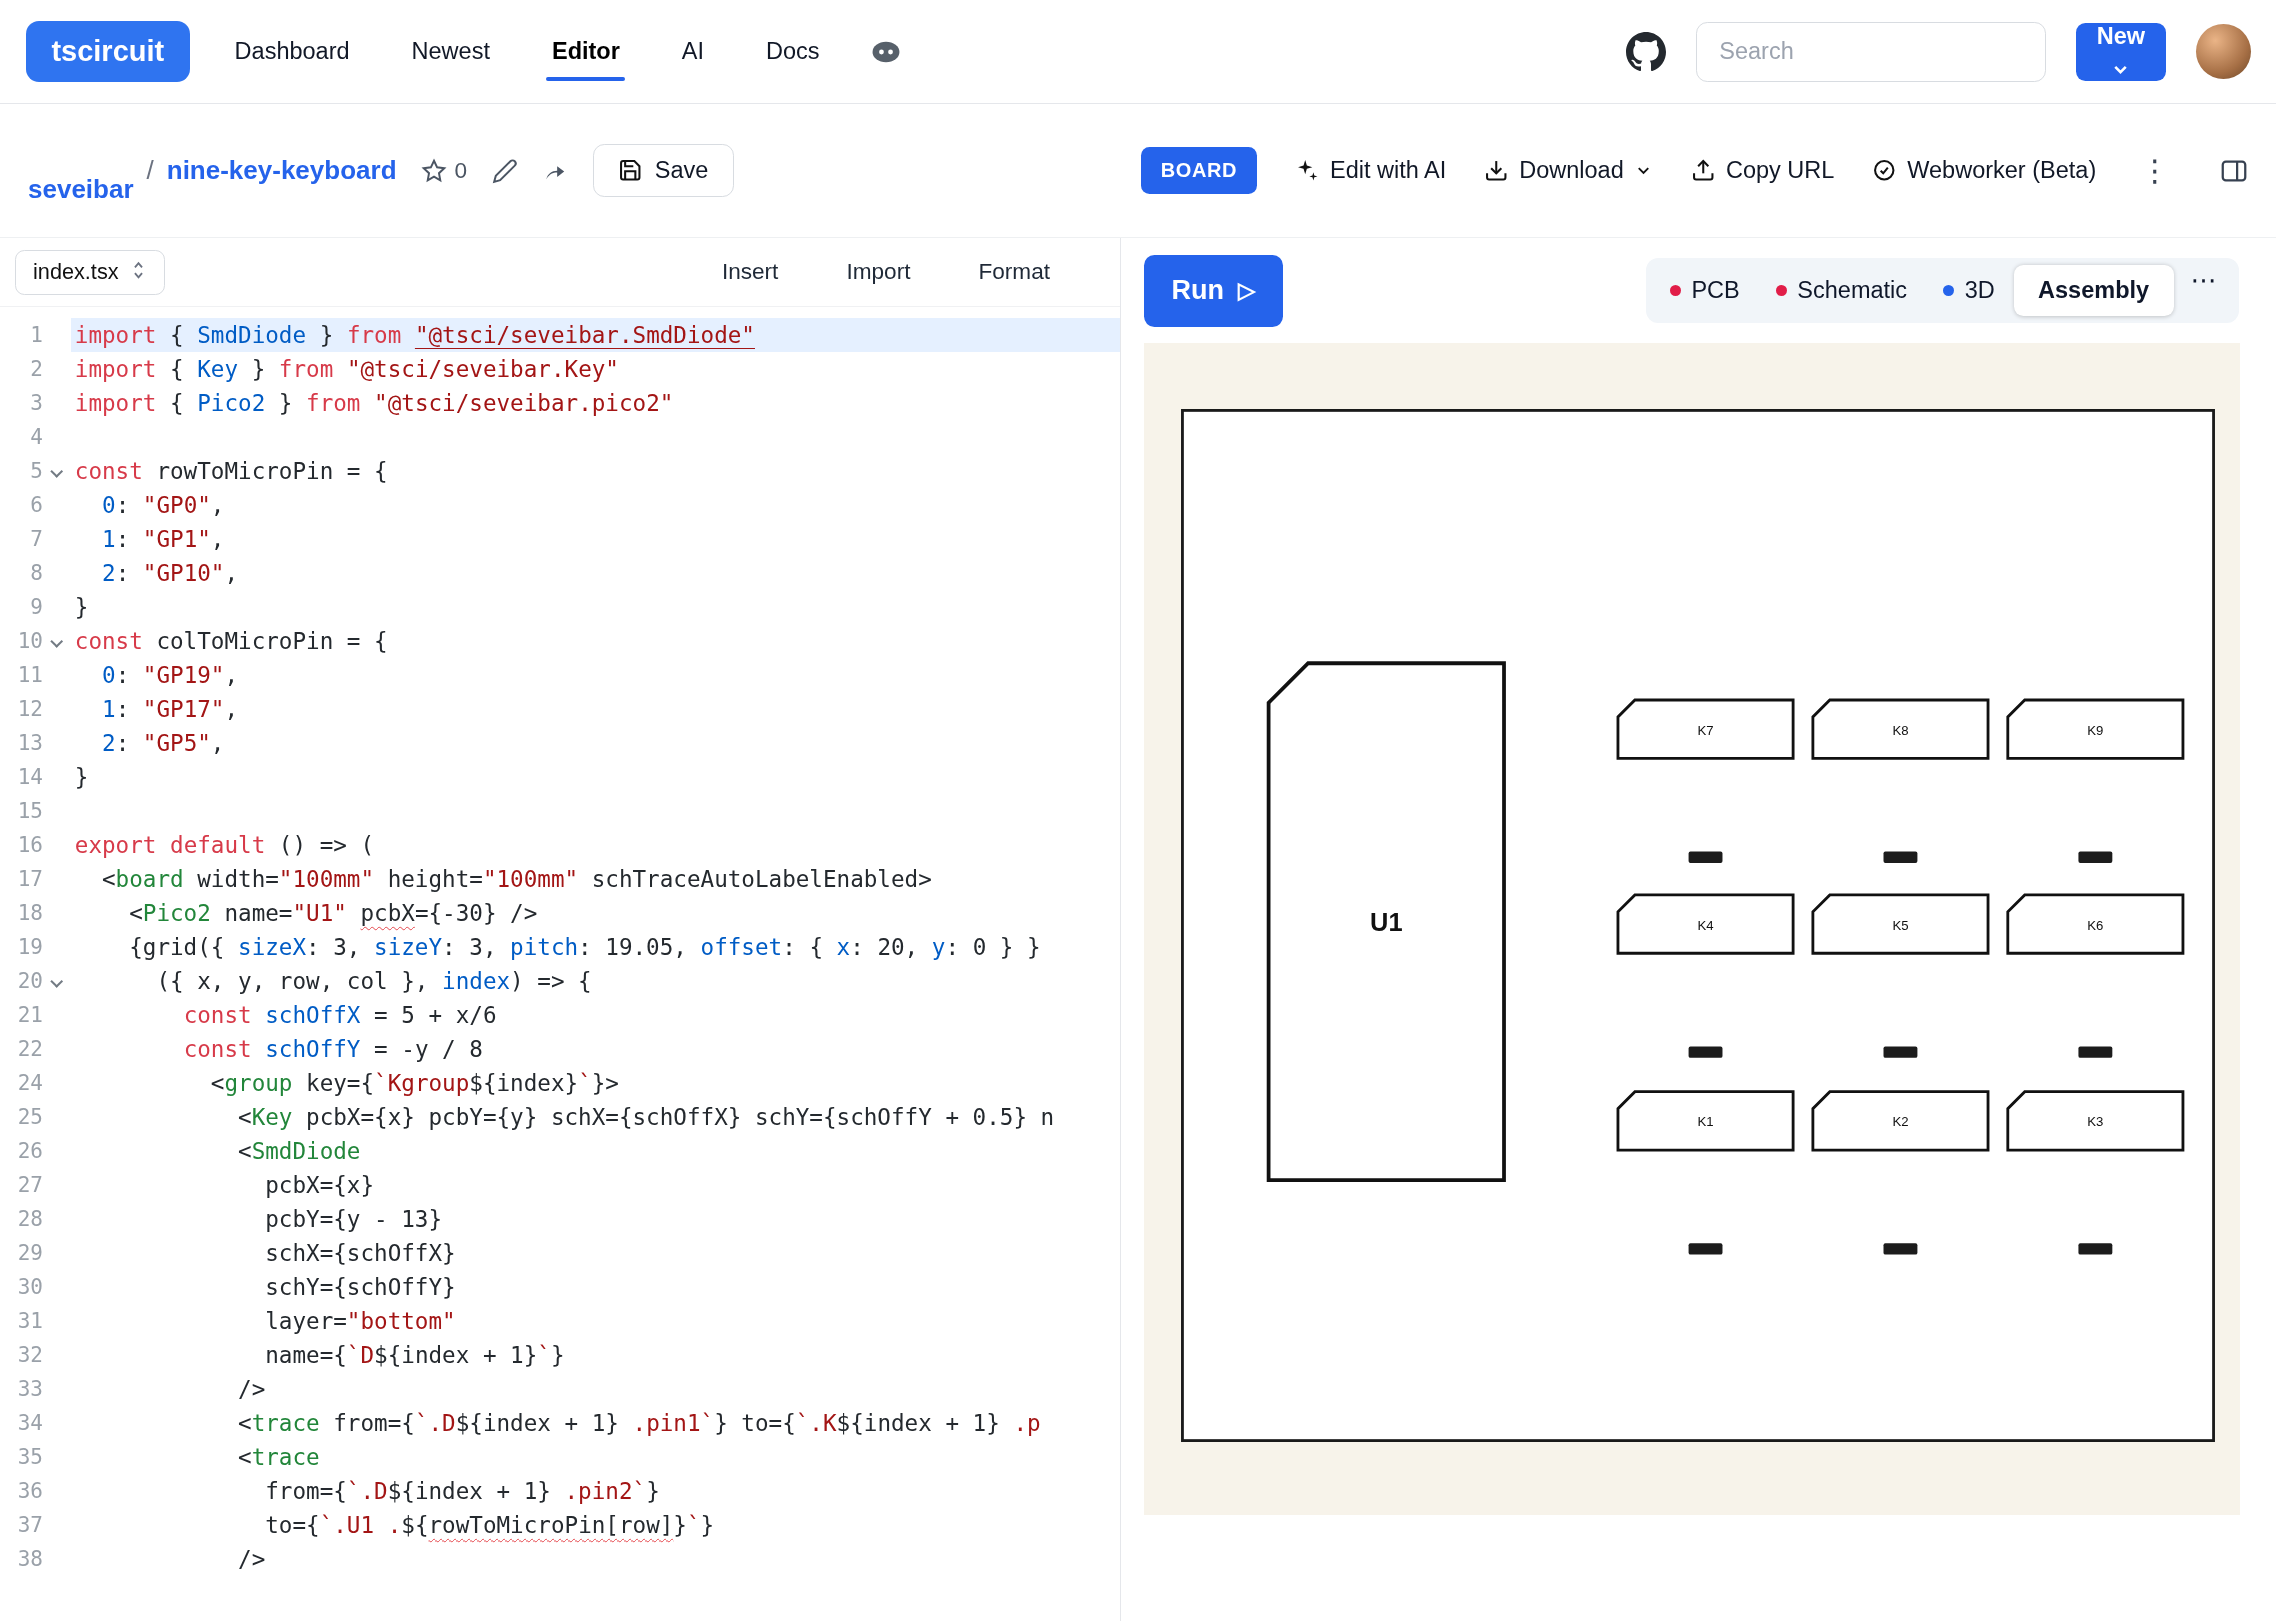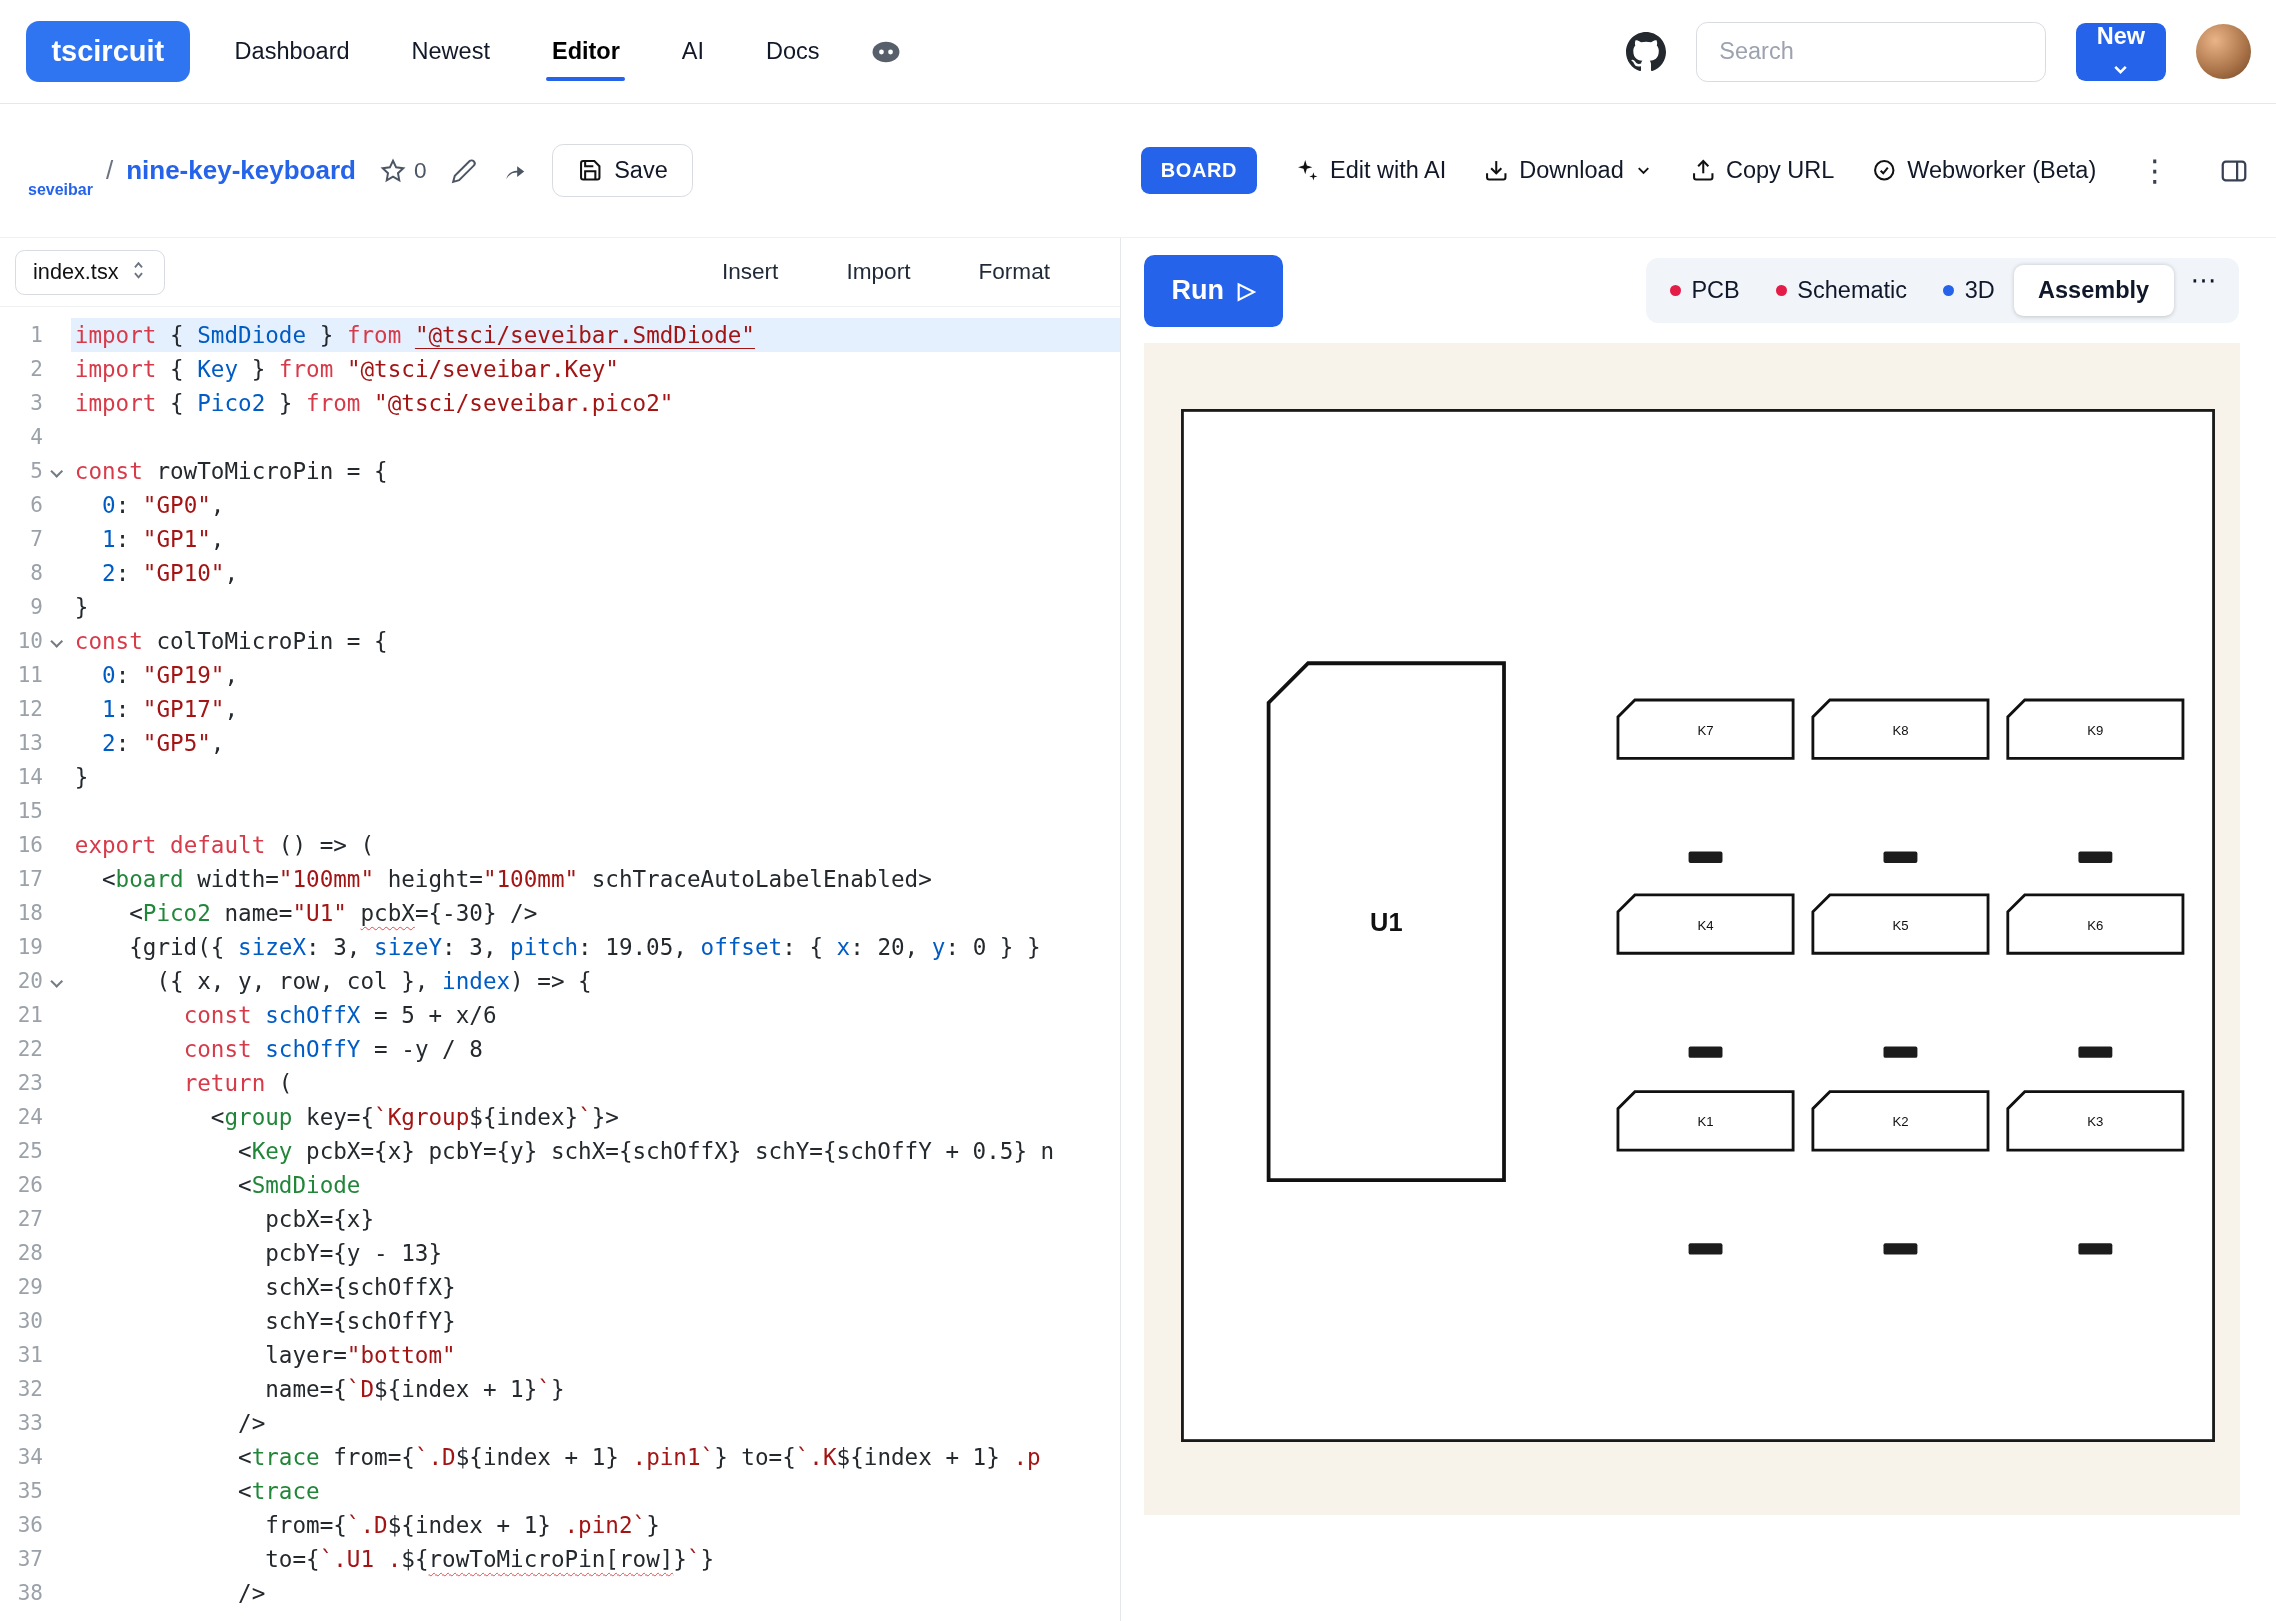--- a/index.html
+++ b/index.html
@@ -20,21 +20,21 @@
   .search-input { width:350px; height:60px; border:1.4px solid #d8dce1; border-radius:11.3px; font-size:23.5px; padding:0 22.6px; color:#1d4ed8; outline:none; font-family:inherit; }
   .search-input::placeholder { color:#9ca3af; }
   .new-btn { background:#2563eb; color:#fff; height:58px; padding:0 21px; border-radius:9.4px; font-size:23.5px; font-weight:600; display:flex; align-items:center; gap:9.4px;flex-direction:column; }
   .avatar { width:55px; height:55px; border-radius:50%; cursor:pointer;
             background: radial-gradient(circle at 35% 30%, #eab487, #a66f45 62%, #6b4526 100%); }
 
   
   .toolbar { height:134px; display:flex; align-items:center; padding:0 28px; border-bottom:0.9px solid #eef0f2; }
   .tb-left { display:flex; align-items:center; gap:24.5px; }
   .crumb { display:flex; align-items:center; gap:13px; }
-  .crumb-owner { color:#2563eb; font-size:16px; font-weight:600; cursor:pointer;margin-top:38px; }
+  .crumb-owner { color:#2563eb; font-size:26px; font-weight:600; cursor:pointer;margin-top:38px; }
   .crumb-sep { color:#6b7280; font-size:26px; }
   .crumb-name { color:#2563eb; font-size:26px; font-weight:700; cursor:pointer; }
   .icon-btn { color:#4b5563; display:flex; align-items:center; gap:7.5px; }
   .star-count { font-size:22.6px; color:#4b5563; }
   .save-btn { display:flex; gap:12.2px; align-items:center; border:1.4px solid #d8dce1; border-radius:11.3px; padding:12.2px 24.5px; font-size:23.5px; font-weight:500; color:#111827; background:#fff; }
   .tb-right { margin-left:auto; display:flex; align-items:center; gap:38px; }
   .board-badge { background:#2563eb; color:#fff; font-weight:700; font-size:20px; letter-spacing:0.6px; padding:12.2px 20px; border-radius:8.5px; }
   .tb-item { display:flex; align-items:center; gap:10.4px; font-size:23.5px; font-weight:500; color:#111827; }
   .kebab { font-size:30px; color:#374151; padding:0 5.6px; }
   .panel-toggle { color:#374151; display:flex; margin-left:5.6px; }
@@ -233,21 +233,20 @@
             <div class="code-line"><span class="ln">13</span><span class="fold"></span><span class="code-text"><span class="tk-pl">  </span><span class="tk-def">2</span><span class="tk-pl">: </span><span class="tk-str">"GP5"</span><span class="tk-pl">,</span></span></div>
             <div class="code-line"><span class="ln">14</span><span class="fold"></span><span class="code-text"><span class="tk-pl">}</span></span></div>
             <div class="code-line"><span class="ln">15</span><span class="fold"></span><span class="code-text"></span></div>
             <div class="code-line"><span class="ln">16</span><span class="fold"></span><span class="code-text"><span class="tk-kw">export</span><span class="tk-pl"> </span><span class="tk-kw">default</span><span class="tk-pl"> () =&gt; (</span></span></div>
             <div class="code-line"><span class="ln">17</span><span class="fold"></span><span class="code-text"><span class="tk-pl">  &lt;</span><span class="tk-tag">board</span><span class="tk-pl"> width=</span><span class="tk-str">"100mm"</span><span class="tk-pl"> height=</span><span class="tk-str">"100mm"</span><span class="tk-pl"> schTraceAutoLabelEnabled&gt;</span></span></div>
             <div class="code-line"><span class="ln">18</span><span class="fold"></span><span class="code-text"><span class="tk-pl">    &lt;</span><span class="tk-tag">Pico2</span><span class="tk-pl"> name=</span><span class="tk-str">"U1"</span><span class="tk-pl"> </span><span class="tk-pl tk-sq">pcbX</span><span class="tk-pl">={-30} /&gt;</span></span></div>
             <div class="code-line"><span class="ln">19</span><span class="fold"></span><span class="code-text"><span class="tk-pl">    {grid({ </span><span class="tk-def">sizeX</span><span class="tk-pl">: 3, </span><span class="tk-def">sizeY</span><span class="tk-pl">: 3, </span><span class="tk-def">pitch</span><span class="tk-pl">: 19.05, </span><span class="tk-def">offset</span><span class="tk-pl">: { </span><span class="tk-def">x</span><span class="tk-pl">: 20, </span><span class="tk-def">y</span><span class="tk-pl">: 0 } }</span></span></div>
             <div class="code-line"><span class="ln">20</span><span class="fold"><i class="chev"></i></span><span class="code-text"><span class="tk-pl">      ({ x, y, row, col }, </span><span class="tk-def">index</span><span class="tk-pl">) =&gt; {</span></span></div>
             <div class="code-line"><span class="ln">21</span><span class="fold"></span><span class="code-text"><span class="tk-pl">        </span><span class="tk-kw">const</span><span class="tk-pl"> </span><span class="tk-def">schOffX</span><span class="tk-pl"> = 5 + x/6</span></span></div>
             <div class="code-line"><span class="ln">22</span><span class="fold"></span><span class="code-text"><span class="tk-pl">        </span><span class="tk-kw">const</span><span class="tk-pl"> </span><span class="tk-def">schOffY</span><span class="tk-pl"> = -y / 8</span></span></div>
-            <div class="code-line"><span class="ln">23</span><span class="fold"></span><span class="code-text"><span class="tk-pl">        </span><span class="tk-kw">return</span><span class="tk-pl"> (</span></span></div>
             <div class="code-line"><span class="ln">24</span><span class="fold"></span><span class="code-text"><span class="tk-pl">          &lt;</span><span class="tk-tag">group</span><span class="tk-pl"> key={</span><span class="tk-str">`Kgroup</span><span class="tk-pl">${index}</span><span class="tk-str">`</span><span class="tk-pl">}&gt;</span></span></div>
             <div class="code-line"><span class="ln">25</span><span class="fold"></span><span class="code-text"><span class="tk-pl">            &lt;</span><span class="tk-tag">Key</span><span class="tk-pl"> pcbX={x} pcbY={y} schX={schOffX} schY={schOffY + 0.5} n</span></span></div>
             <div class="code-line"><span class="ln">26</span><span class="fold"></span><span class="code-text"><span class="tk-pl">            &lt;</span><span class="tk-tag">SmdDiode</span></span></div>
             <div class="code-line"><span class="ln">27</span><span class="fold"></span><span class="code-text"><span class="tk-pl">              pcbX={x}</span></span></div>
             <div class="code-line"><span class="ln">28</span><span class="fold"></span><span class="code-text"><span class="tk-pl">              pcbY={y - 13}</span></span></div>
             <div class="code-line"><span class="ln">29</span><span class="fold"></span><span class="code-text"><span class="tk-pl">              schX={schOffX}</span></span></div>
             <div class="code-line"><span class="ln">30</span><span class="fold"></span><span class="code-text"><span class="tk-pl">              schY={schOffY}</span></span></div>
             <div class="code-line"><span class="ln">31</span><span class="fold"></span><span class="code-text"><span class="tk-pl">              layer=</span><span class="tk-str">"bottom"</span></span></div>
             <div class="code-line"><span class="ln">32</span><span class="fold"></span><span class="code-text"><span class="tk-pl">              name={</span><span class="tk-str">`D</span><span class="tk-pl">${index + 1}</span><span class="tk-str">`</span><span class="tk-pl">}</span></span></div>
             <div class="code-line"><span class="ln">33</span><span class="fold"></span><span class="code-text"><span class="tk-pl">            /&gt;</span></span></div>

